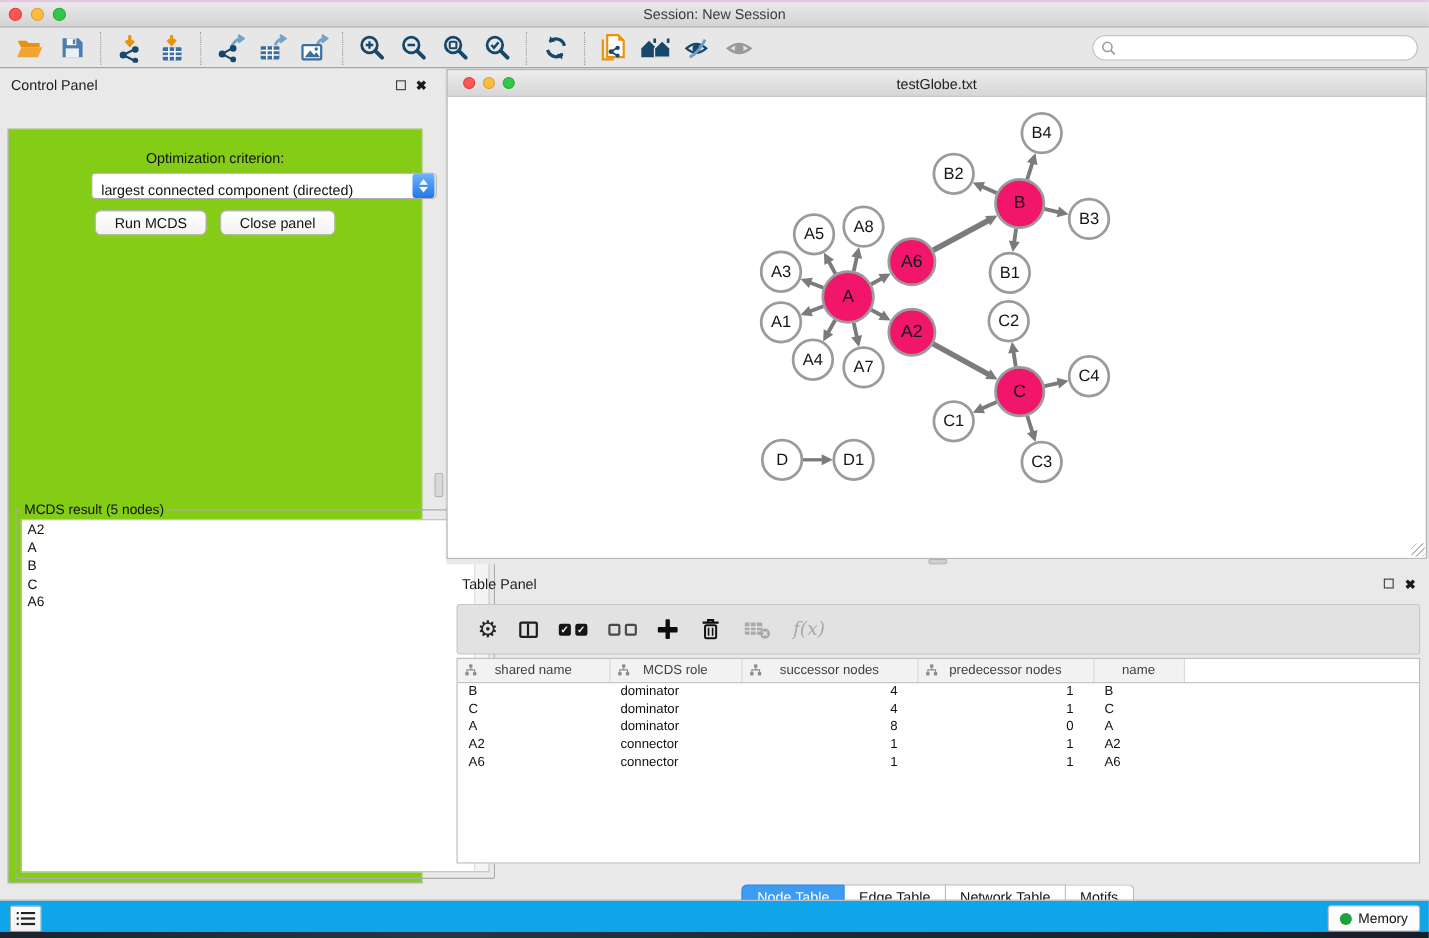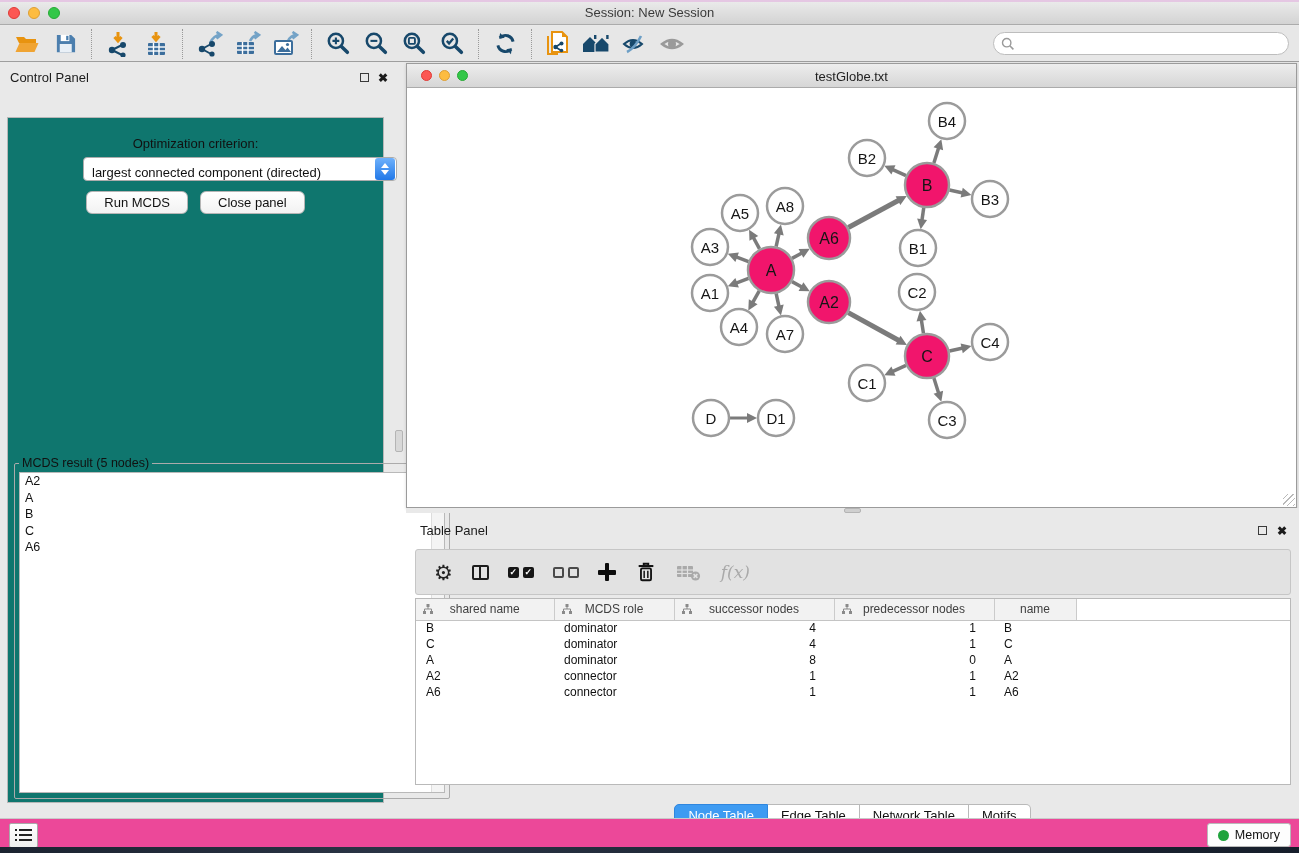--- a/index.html
+++ b/index.html
@@ -37,21 +37,21 @@
 
   .cp-tabs { position:absolute; left:0; top:95px; width:391px; height:23px;
     display:flex; justify-content:center; }
   .seg { height:23px; padding:0 13px; background:#fff; border:1px solid #B9B9B9; border-left:none;
     font-size:13px; color:#111; display:flex; align-items:center; }
   .seg:first-child { border-left:1px solid #B9B9B9; border-radius:5px 0 0 5px; }
   .seg:last-child { border-radius:0 5px 5px 0; }
   .seg.sel { background:#3E9BF2; border-color:#2F86DE; color:#fff; }
 
   .cp-content { position:absolute; left:7px; top:117px; width:377px; height:686px;
-    background:#0f766e; border:1px solid #B7B7B7; }
+    background:#84cc16; border:1px solid #B7B7B7; }
   .opt-label { position:absolute; left:0; top:18px; width:100%; text-align:center; font-size:13px; color:#111; }
   .dropdown { position:absolute; left:35px; top:39px; width:314px; height:24px; background:#fff;
     border:1px solid #ACACAC; border-radius:4px; display:flex; align-items:flex-end;margin-left:40px; }
   .dropdown .val { font-size:13px; color:#111; padding-left:8px; flex:1; white-space:nowrap; overflow:hidden; }
   .dd-step { width:20px; height:22px; margin-right:1px; border-radius:3px;
     background:linear-gradient(#6FB1FB,#2178E8); display:flex; flex-direction:column;
     align-items:center; justify-content:center; gap:2px; }
   .dd-step .up { width:0; height:0; border-left:4px solid transparent; border-right:4px solid transparent;
     border-bottom:5px solid #fff; }
   .dd-step .dn { width:0; height:0; border-left:4px solid transparent; border-right:4px solid transparent;
@@ -121,21 +121,21 @@
   table.nt th .hicon { position:absolute; left:6px; top:4px; }
   table.nt td { height:16px; font-size:12px; color:#111; padding:0 4px; white-space:nowrap; overflow:hidden; }
   table.nt td.l { text-align:left; padding-left:10px; }
   table.nt td.r { text-align:right; padding-right:18px; }
 
   .tp-tabs { position:absolute; left:406px; top:789px; width:893px; height:24px;
     display:flex; justify-content:center;margin-top:15px; }
   .tp-tabs .seg { height:23px; font-size:13px; }
 
   
-  .statusbar { position:absolute; left:0; top:818px; width:1299px; height:29px; background:#ec4899;
+  .statusbar { position:absolute; left:0; top:818px; width:1299px; height:29px; background:#0ea5e9;
     border-top:1px solid #C9C9C9; }
   .list-btn { position:absolute; left:9px; top:4px; width:29px; height:25px;
     background:linear-gradient(#FEFEFE,#F0F0F0); border:1px solid #A9A9A9; border-radius:2px;
     display:flex; align-items:center; justify-content:center; }
   .memory-btn { position:absolute; right:8px; top:4px; height:24px; padding:0 10px;
     background:#FDFDFD; border:1px solid #B9B9B9; border-radius:3px;
     display:flex; align-items:center; gap:6px; font-size:12.5px; color:#111; }
   .mem-dot { width:11px; height:11px; border-radius:50%; background:#1FA33C; }
   .desktop-strip { position:absolute; left:0; top:847px; width:1299px; height:6px;
     background:linear-gradient(90deg,#1B2330,#2A3445 30%,#1E2735 60%,#161E2B); }

